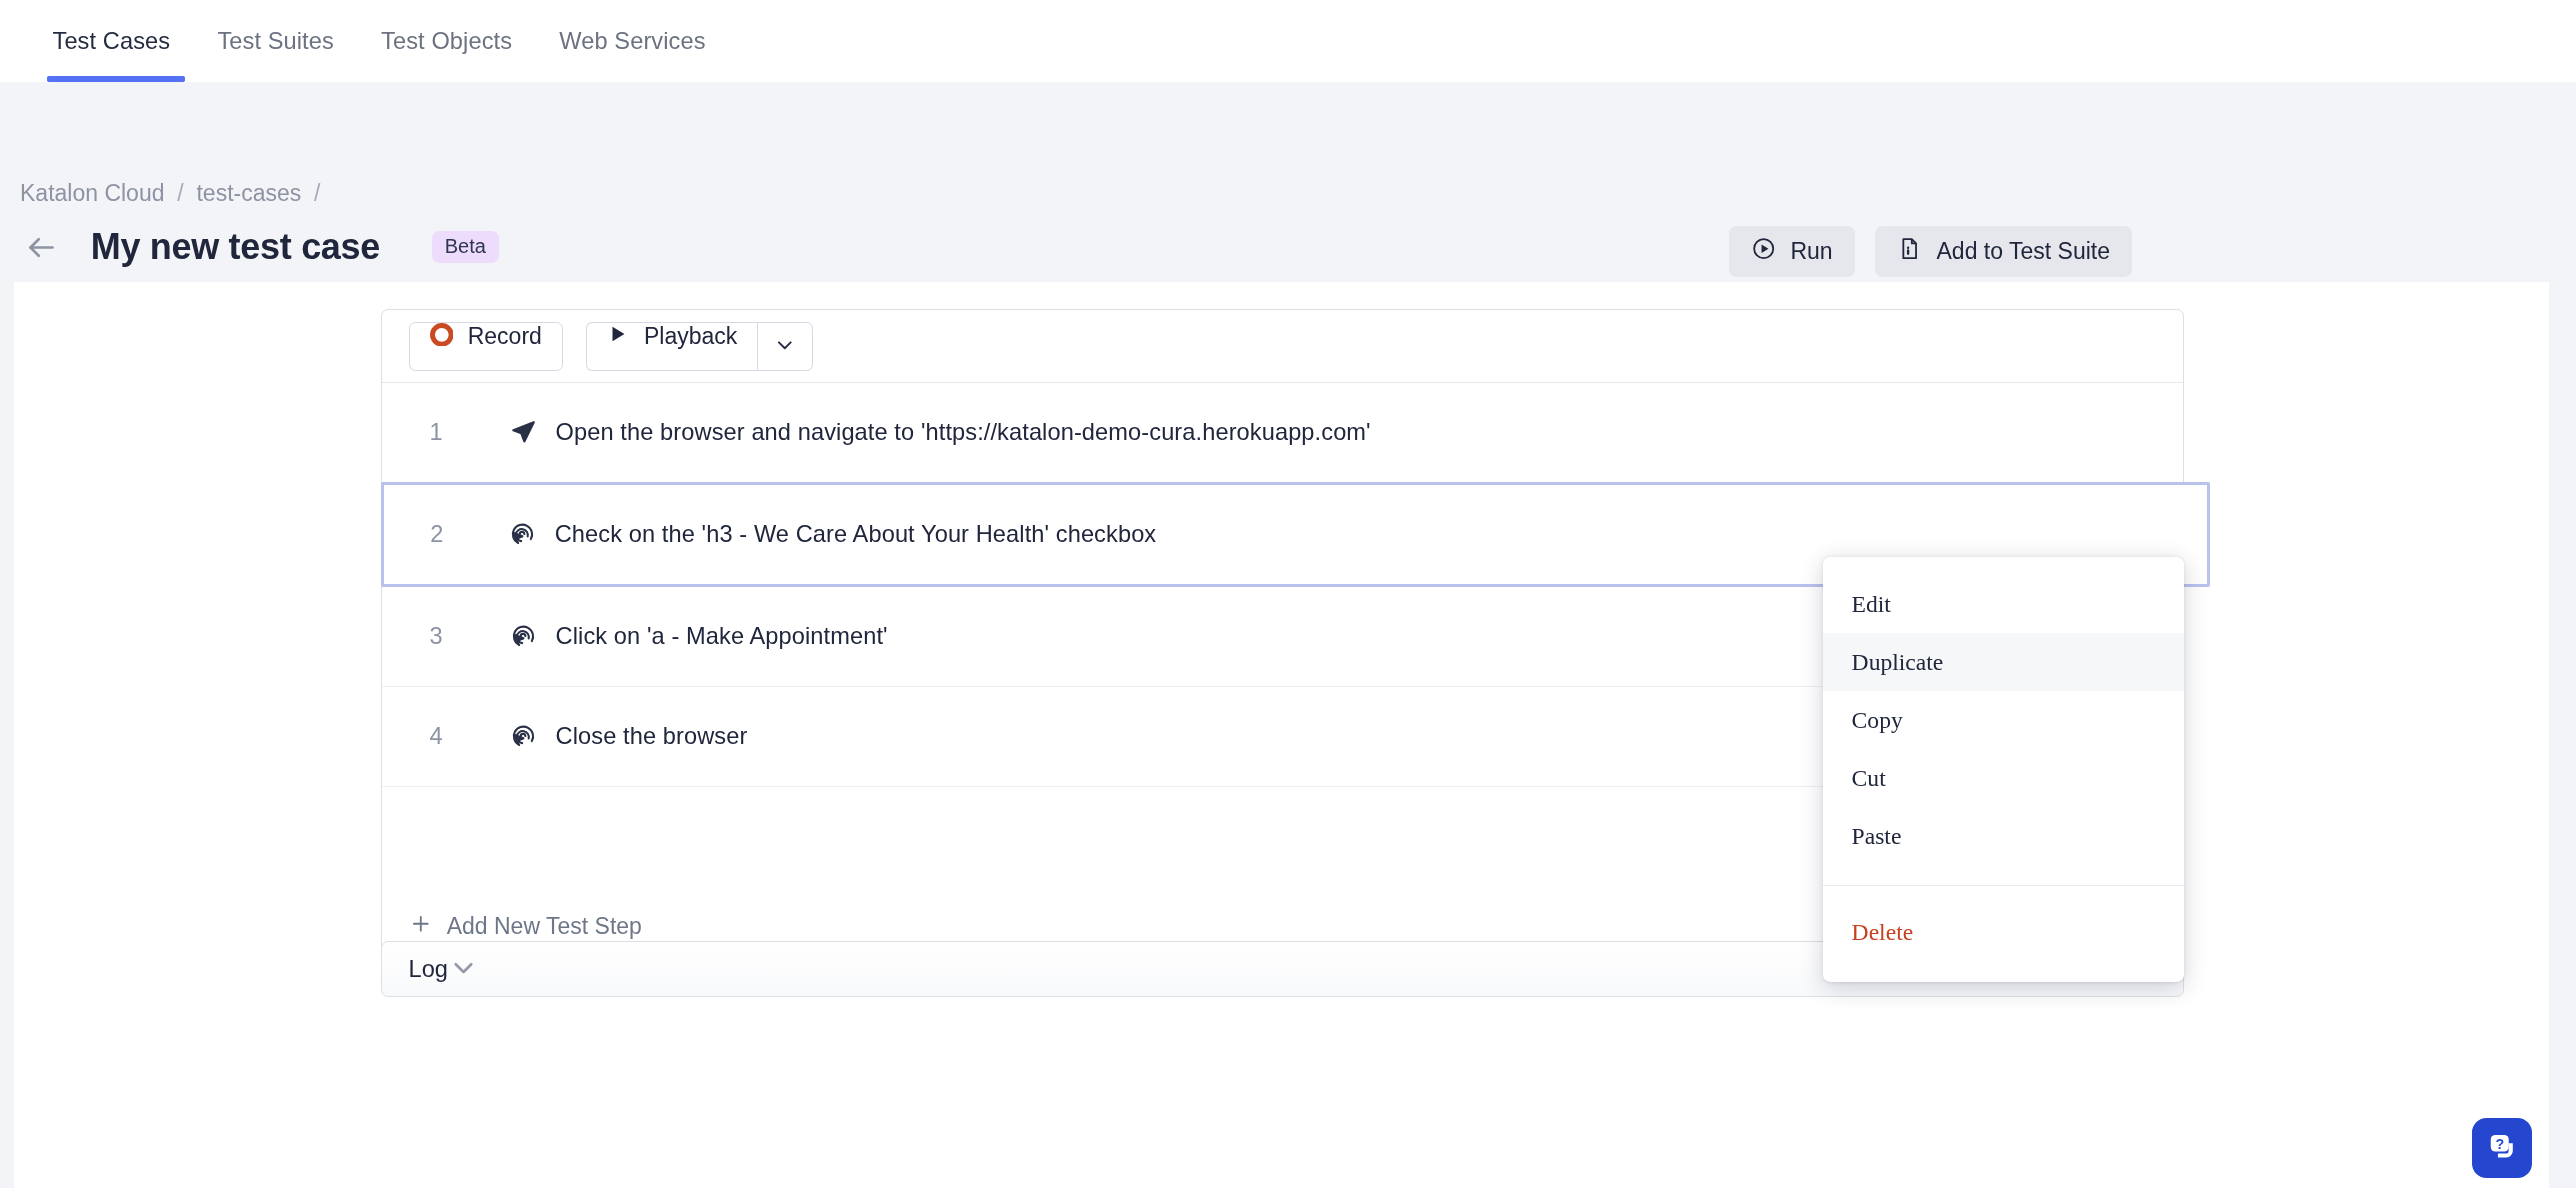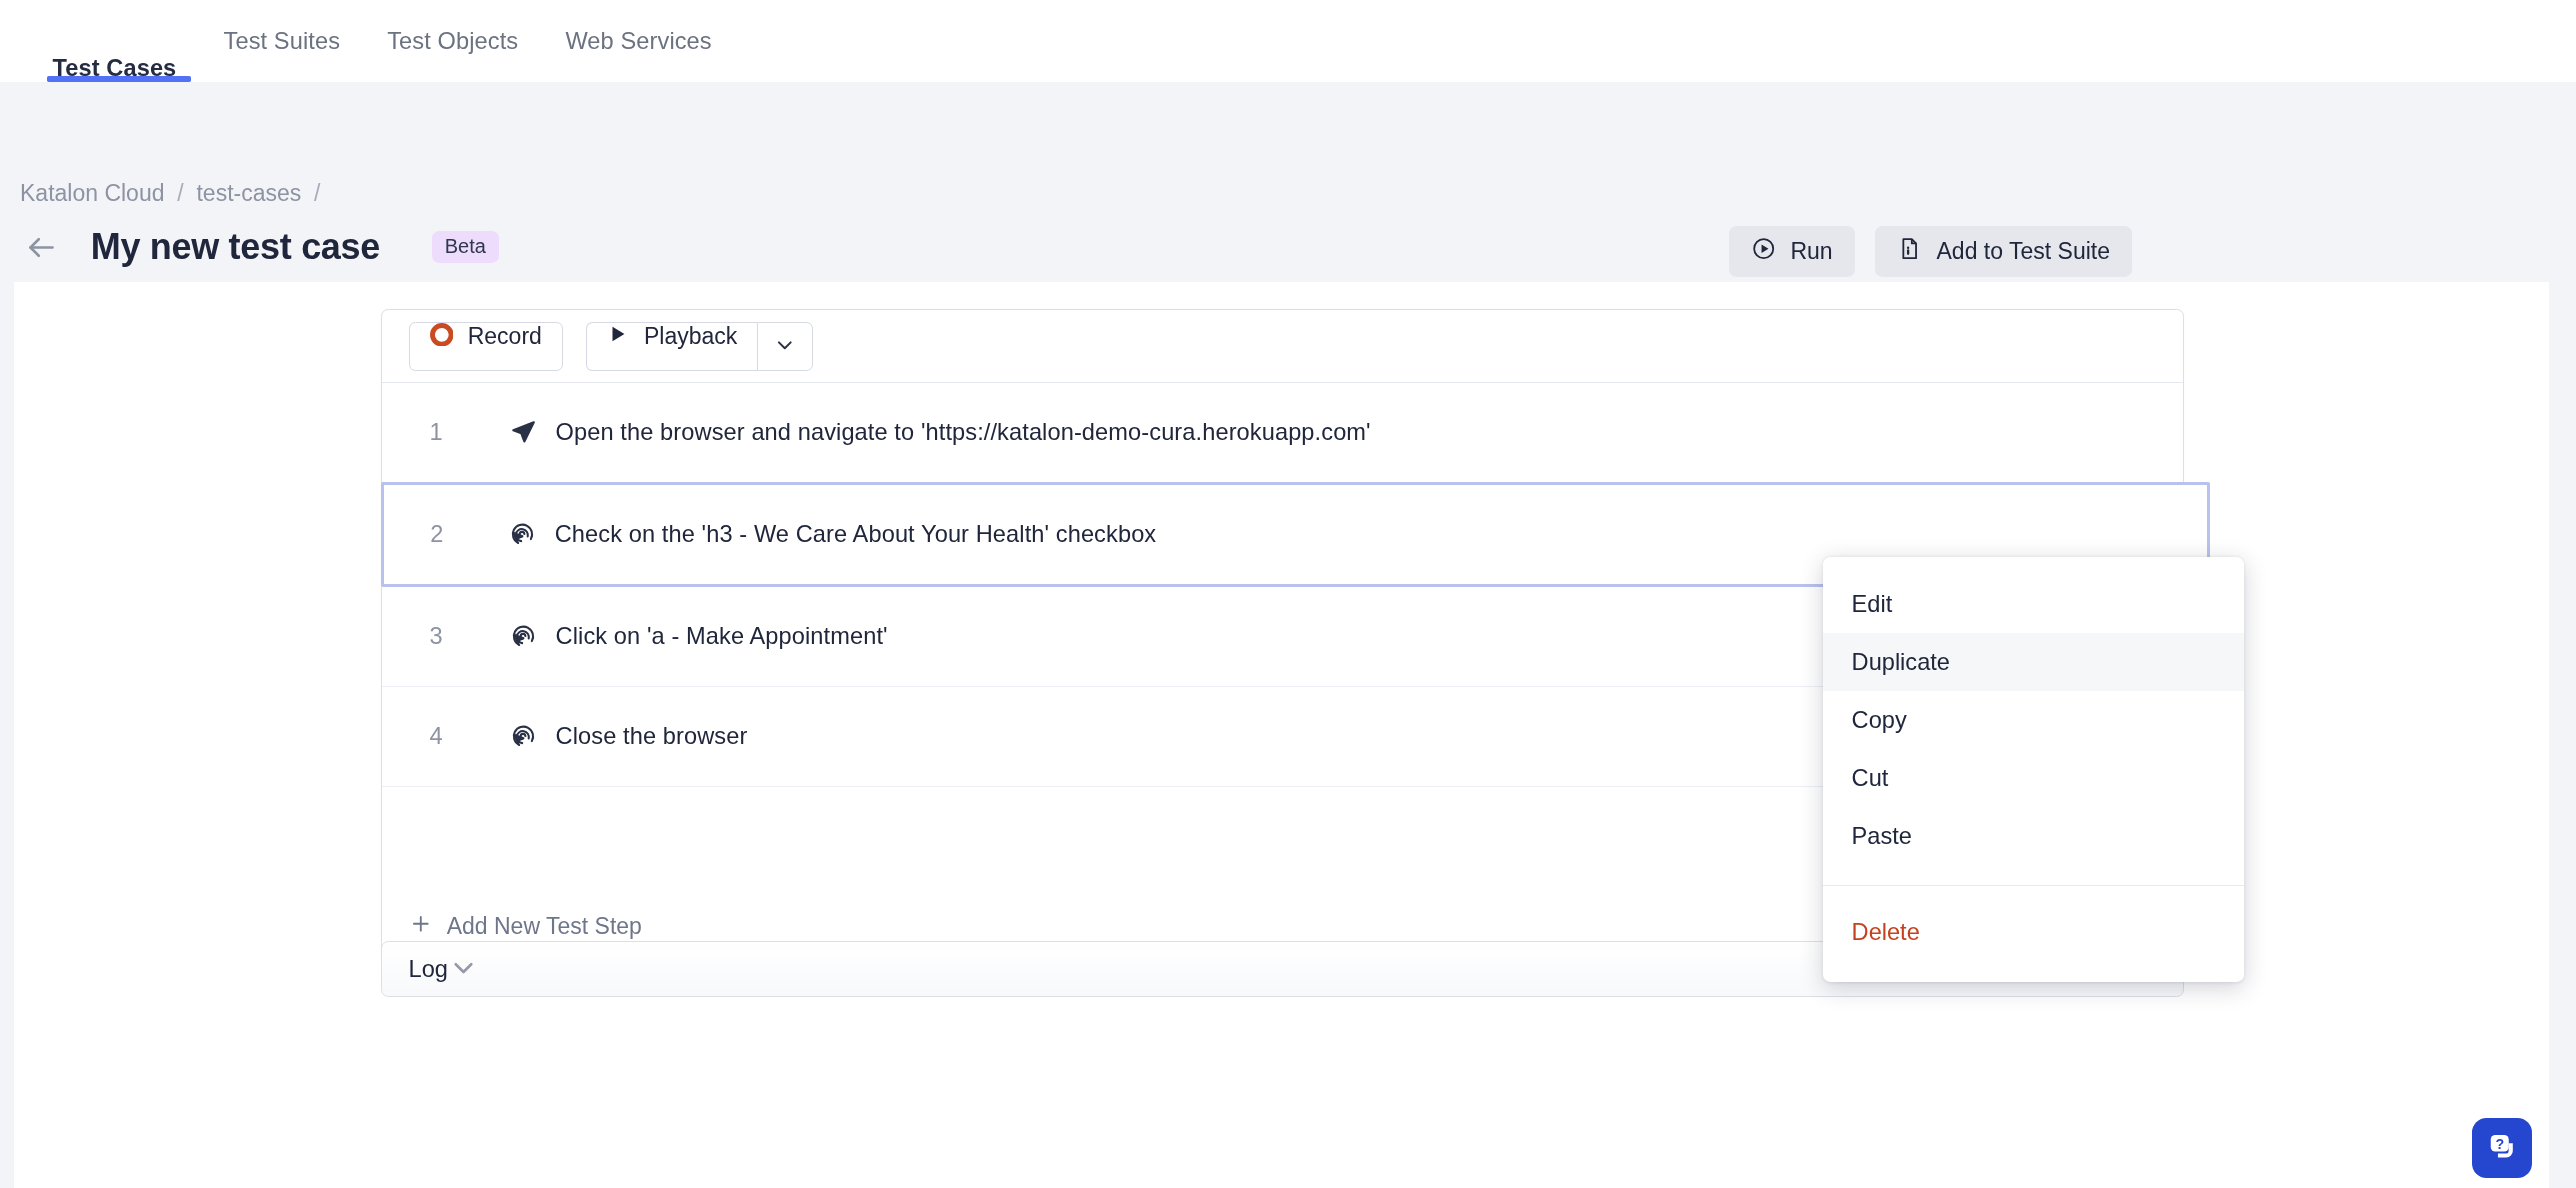--- a/index.html
+++ b/index.html
@@ -17,21 +17,21 @@
     background: #ffffff;
     display: flex; align-items: flex-start;
   }
   .tabs { display: flex; align-items: center; height: 82px; padding-left: 38px; gap: 0; }
   .tab {
     position: relative; height: 82px; display: flex; align-items: center;
     padding: 0 23.6px; font-size: 23.6px; color: #6b7280; letter-spacing: 0.1px;
     cursor: pointer; white-space: nowrap;
   }
   .tab:first-child { padding-left: 14.5px; }
-  .tab.active { color: #252c41; font-weight: bold; align-items: flex-end; }
+  .tab.active { color: #252c41; font-weight: normal; }
   .tab.active::after {
     content: ""; position: absolute; left: 9px; right: 9px; bottom: 0;
     height: 6.4px; background: #5271f5; border-radius: 1.8px;
   }
 
   
   .header {
     position: absolute; left: 0; top: 82px; width: 2148px; height: 200px;
     background: #f3f4f8;
   }
@@ -127,24 +127,24 @@
     position: absolute; left: 367px; top: 659px; width: 1803px; height: 56px;
     background: linear-gradient(#ffffff, #f8f9fb);
     border: 0.9px solid #dcdfe6; border-radius: 7.3px;
     display: flex; align-items: center; 
     padding: 0 31px 0 27px; cursor: pointer;
   }
   .log-label { font-size: 23.6px; color: #20263b; }
 
   
   .ctx-menu {
-    position: absolute; left: 1809px; top: 275px; width: 421px;
+    position: absolute; left: 1809px; top: 275px; width: 361px;
     background: #ffffff; border-radius: 7.3px;
     box-shadow: 0 5.4px 23.6px rgba(28,33,60,.20), 0 0.9px 3.6px rgba(28,33,60,.10);
-    padding: 18px 0 20px; z-index: 20;
+    padding: 18px 0 20px; z-index: 20; font-family: Liberation Serif, serif;
   }
   .ctx-item {
     height: 58px; display: flex; align-items: center; padding-left: 29px;
     font-size: 23.6px; color: #20263b; cursor: pointer;
   }
   .ctx-item.hover { background: #f6f7f9; }
   .ctx-item.danger { color: #c6411f; }
   .ctx-sep { height: 0.9px; background: #e8eaf0; margin: 20px 0 18px; }
 
   

